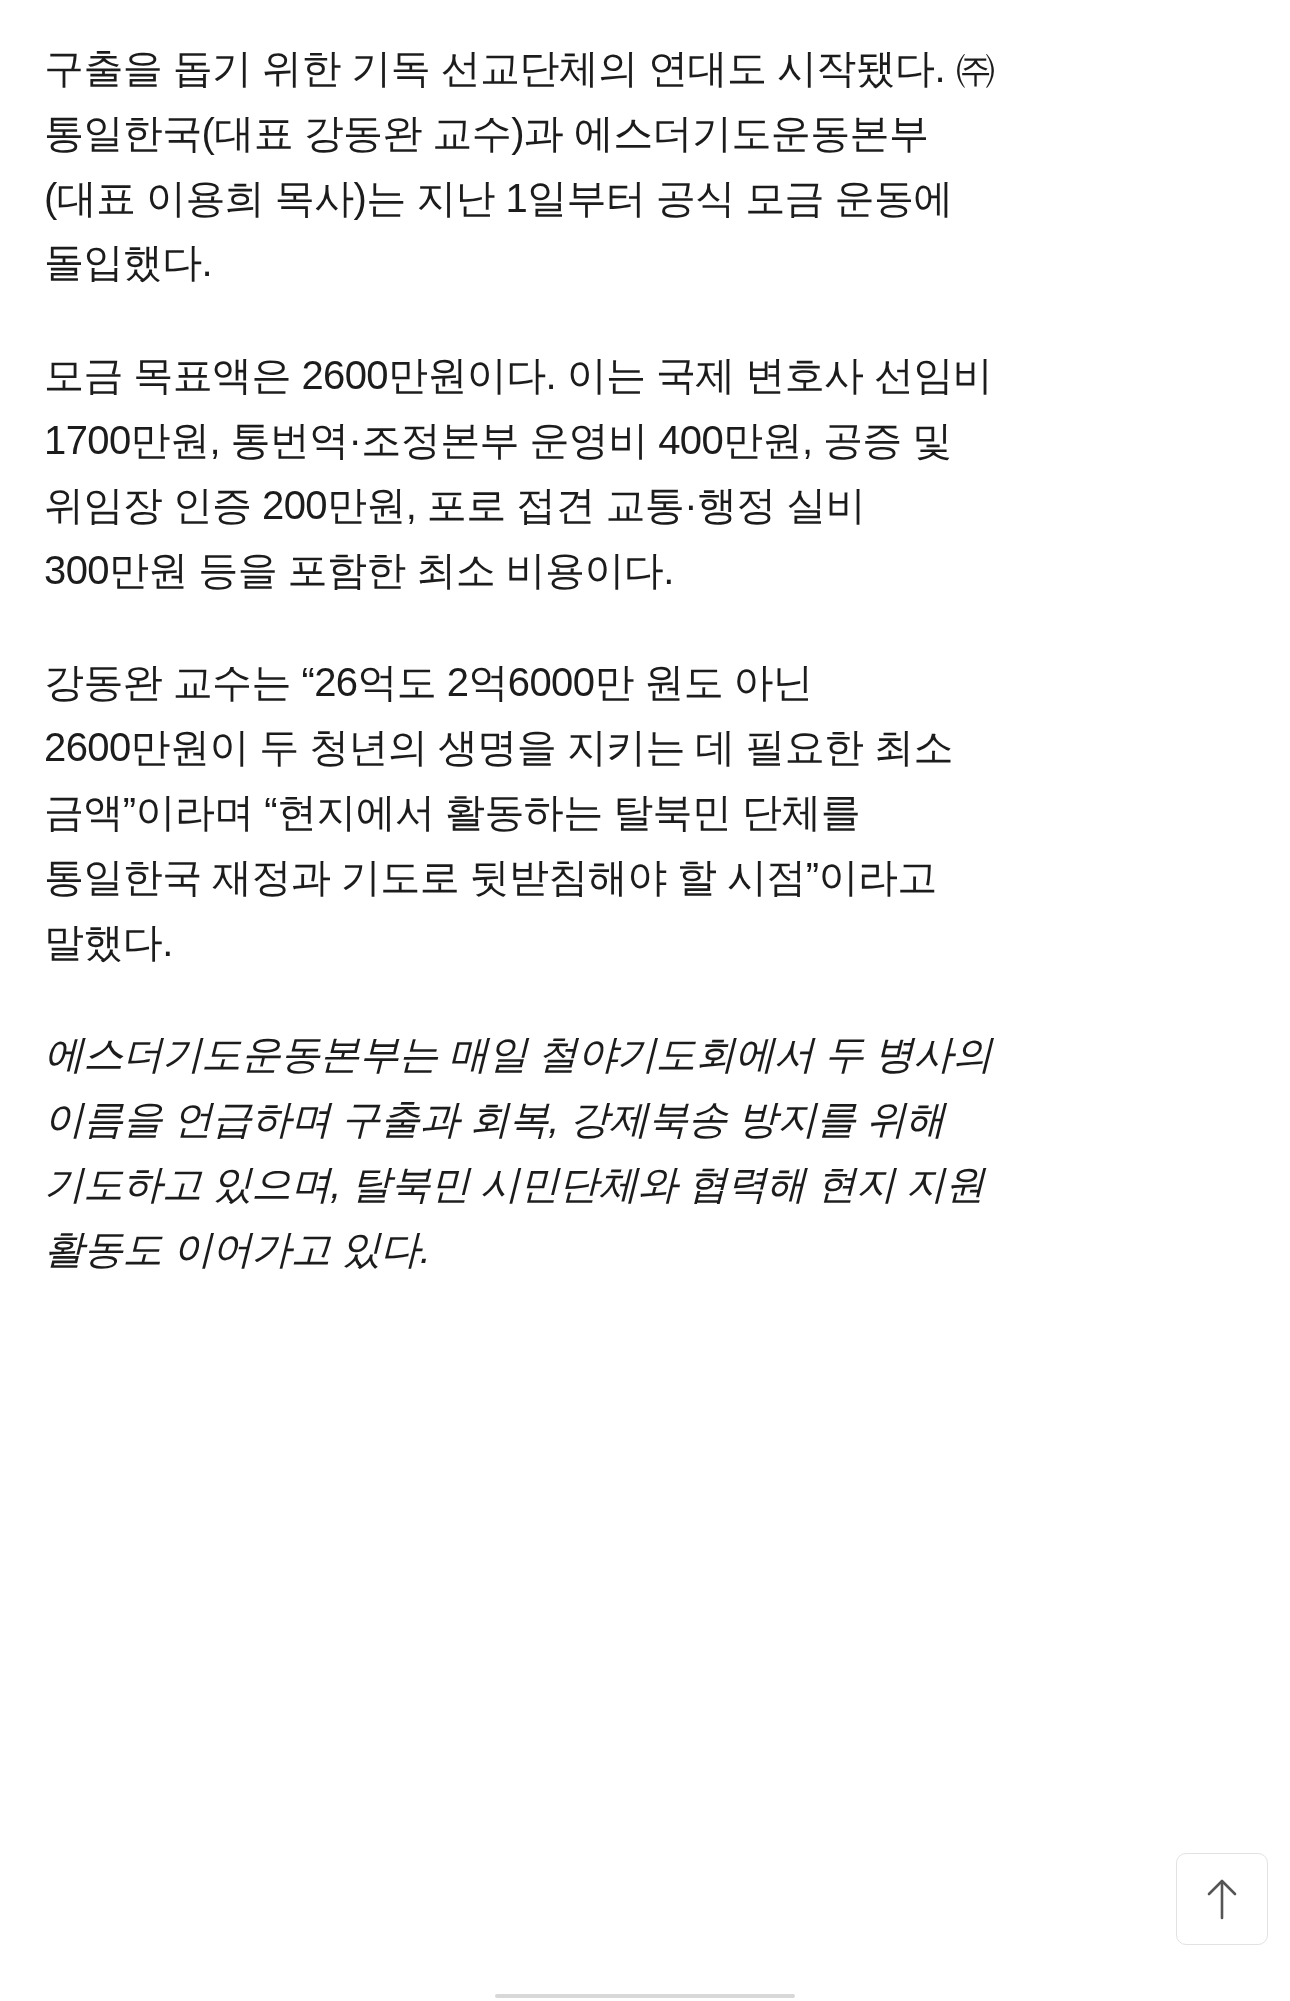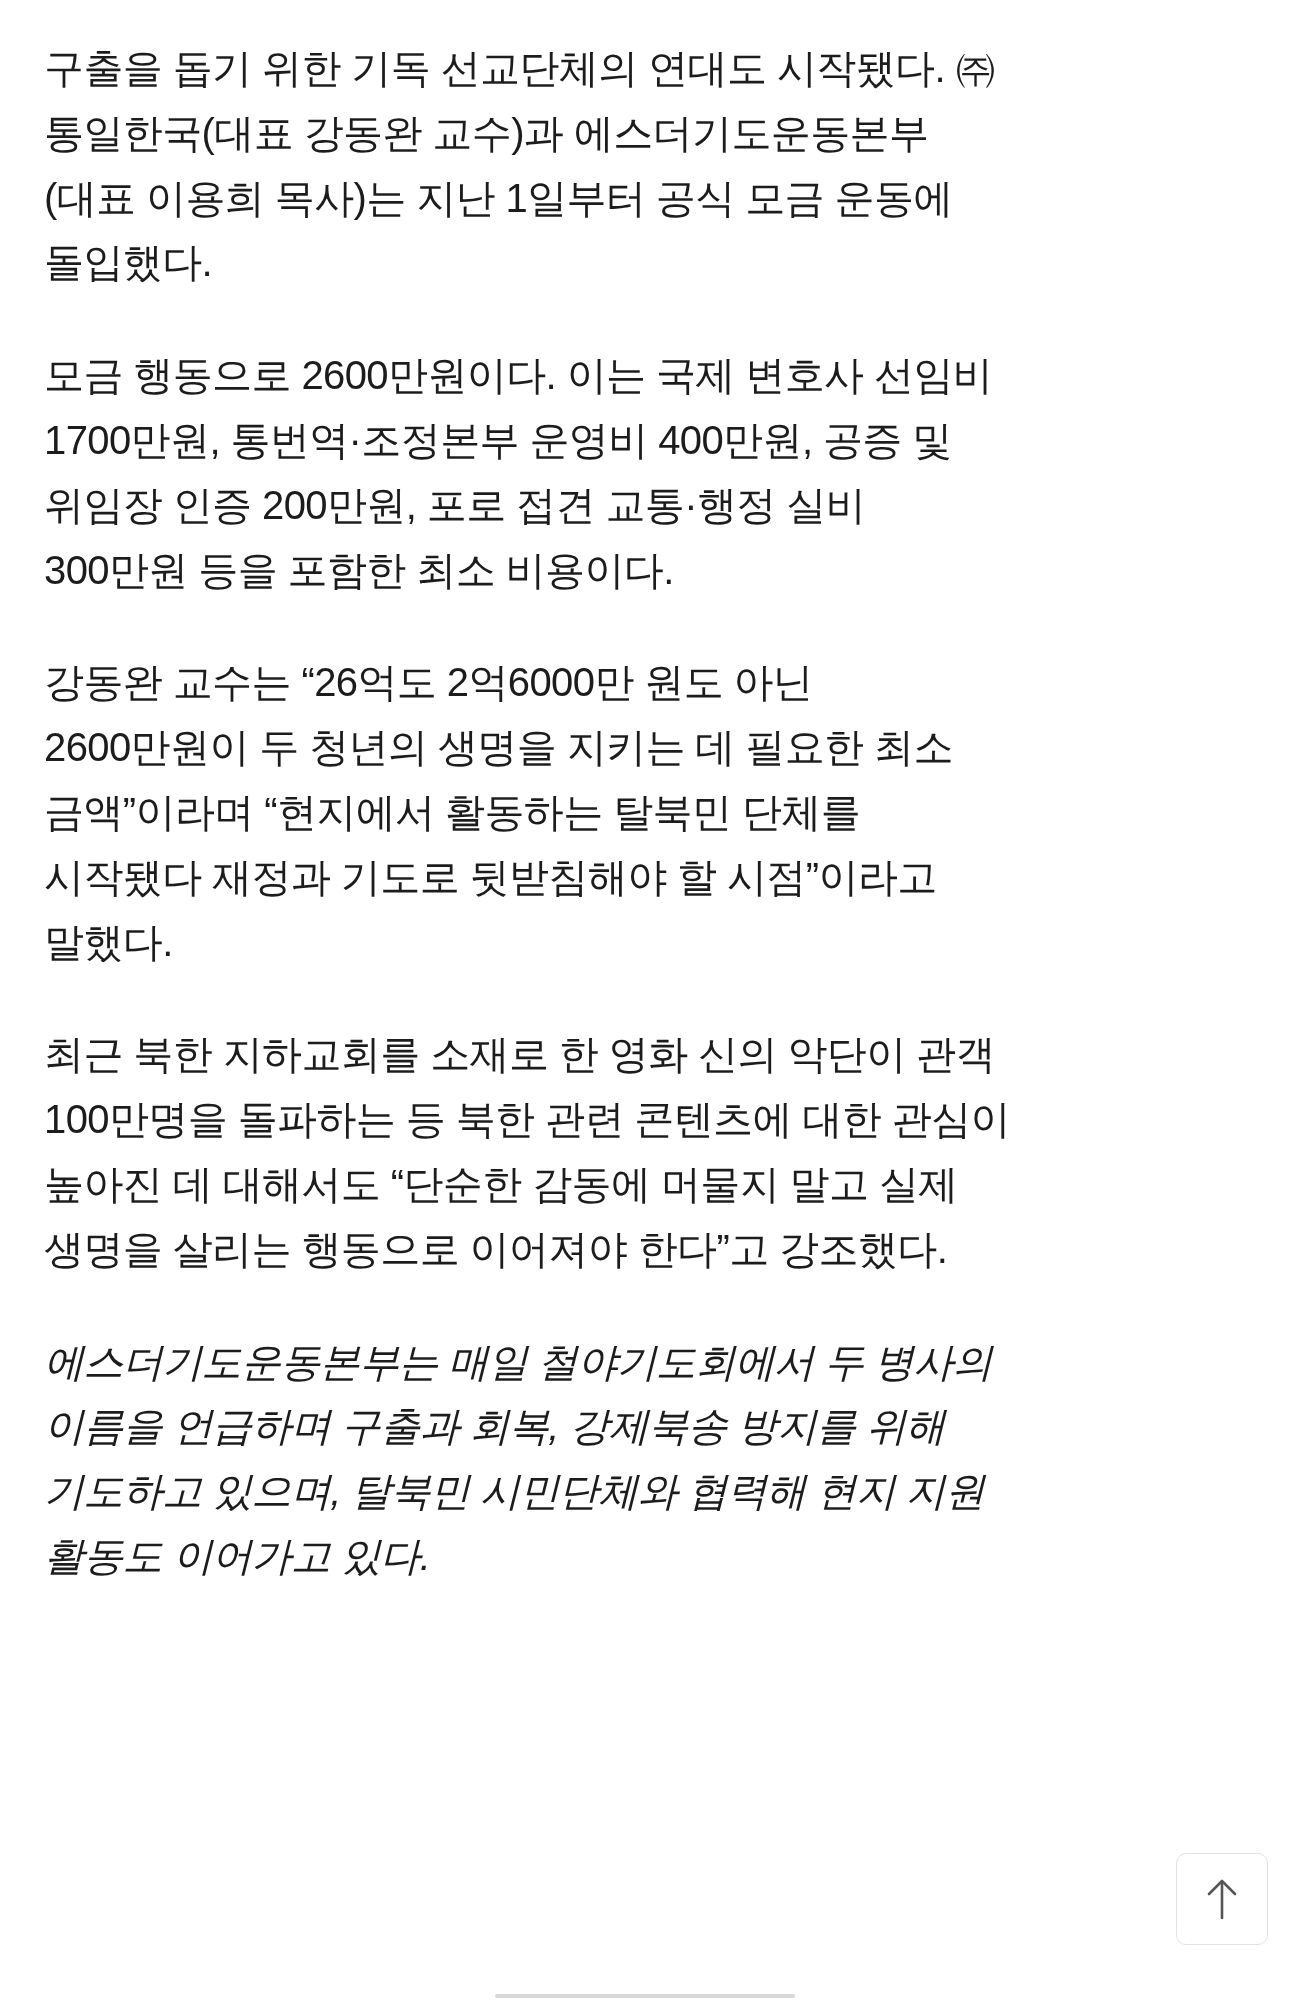--- a/index.html
+++ b/index.html
@@ -68,23 +68,22 @@
     height: 4px;
     border-radius: 2px;
     background: #d8d8d8;
   }
 </style>
 </head>
 <body>
 
 <div class="article">
   <p class="para">구출을 돕기 위한 기독 선교단체의 연대도 시작됐다. ㈜통일한국(대표 강동완 교수)과 에스더기도운동본부(대표 이용희 목사)는 지난 1일부터 공식 모금 운동에 돌입했다.</p>
-  <p class="para">모금 행동으로 2600만원이다. 이는 국제 변호사 선임비 1700만원, 통번역·조정본부 운영비 400만원, 공증 및 위임장 인증 200만원, 포로 접견 교통·행정 실비 300만원 등을 포함한 최소 비용이다.</p>
-  <p class="para">강동완 교수는 “26억도 2억6000만 원도 아닌 2600만원이 두 청년의 생명을 지키는 데 필요한 최소 금액”이라며 “현지에서 활동하는 탈북민 단체를 시작됐다 재정과 기도로 뒷받침해야 할 시점”이라고 말했다.</p>
-  <p class="para">최근 북한 지하교회를 소재로 한 영화 신의 악단이 관객 100만명을 돌파하는 등 북한 관련 콘텐츠에 대한 관심이 높아진 데 대해서도 “단순한 감동에 머물지 말고 실제 생명을 살리는 행동으로 이어져야 한다”고 강조했다.</p>
+  <p class="para">모금 목표액은 2600만원이다. 이는 국제 변호사 선임비 1700만원, 통번역·조정본부 운영비 400만원, 공증 및 위임장 인증 200만원, 포로 접견 교통·행정 실비 300만원 등을 포함한 최소 비용이다.</p>
+  <p class="para">강동완 교수는 “26억도 2억6000만 원도 아닌 2600만원이 두 청년의 생명을 지키는 데 필요한 최소 금액”이라며 “현지에서 활동하는 탈북민 단체를 통일한국 재정과 기도로 뒷받침해야 할 시점”이라고 말했다.</p>
   <p class="para">에스더기도운동본부는 매일 철야기도회에서 두 병사의 이름을 언급하며 구출과 회복, 강제북송 방지를 위해 기도하고 있으며, 탈북민 시민단체와 협력해 현지 지원 활동도 이어가고 있다.</p>
 </div>
 
 <div class="scroll-top-button" aria-label="위로 가기">
   <span>
     <svg width="38" height="44" viewBox="0 0 38 44" fill="none" xmlns="http://www.w3.org/2000/svg">
       <path d="M19 41 L19 5" stroke="#555555" stroke-width="2.6" stroke-linecap="round"></path>
       <path d="M6 17 L19 4 L32 17" stroke="#555555" stroke-width="2.6" stroke-linecap="round" stroke-linejoin="round"></path>
     </svg>
   </span>

